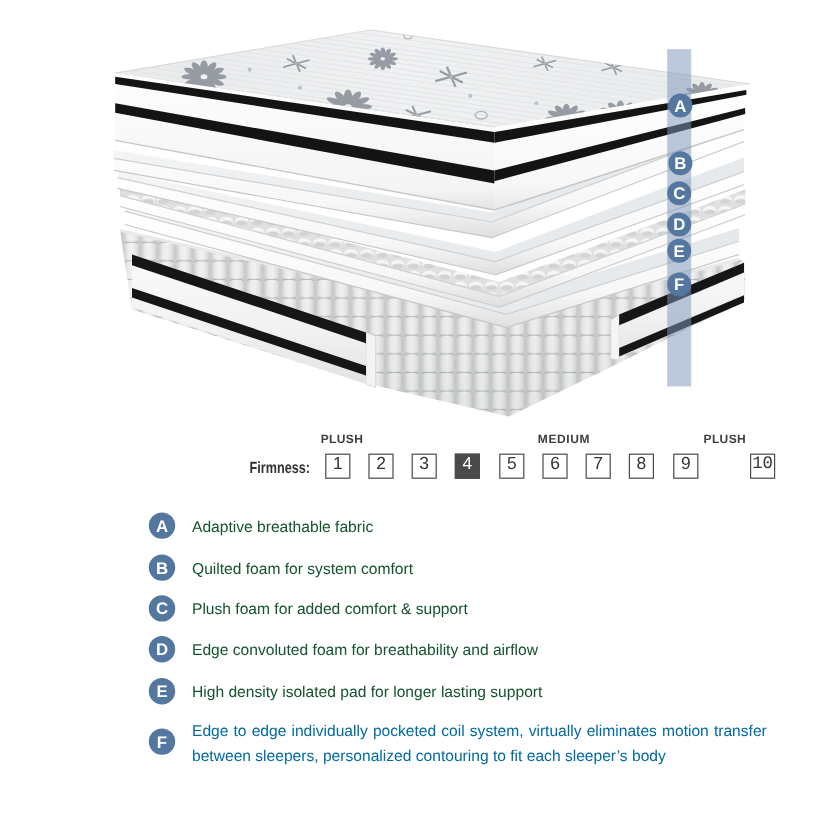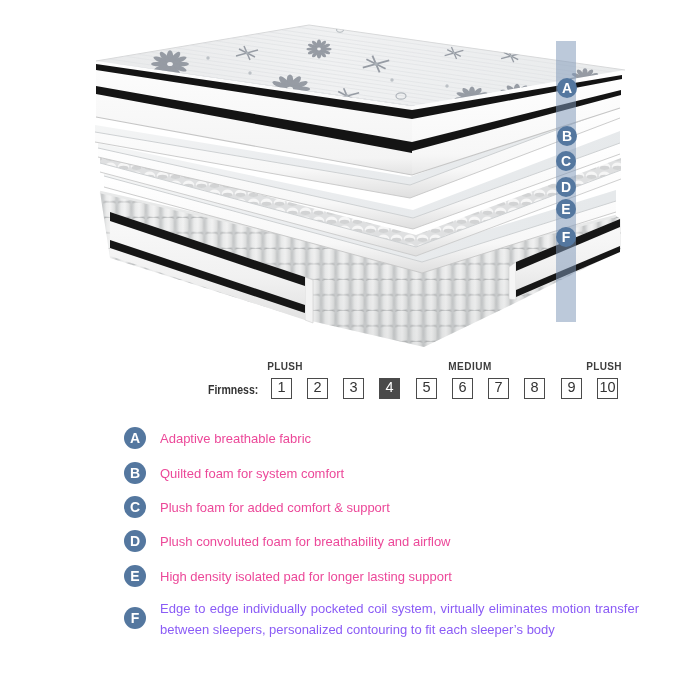--- a/index.html
+++ b/index.html
@@ -7,22 +7,22 @@
   body{font-family:"Liberation Sans", sans-serif;position:relative;}
   #art{position:absolute;left:0;top:0;}
   .lbl{position:absolute;font-size:10px;font-weight:bold;color:#3d3d3d;letter-spacing:0.3px;transform:translateX(-50%);}
   .fbox{position:absolute;width:21px;height:21px;border:1.7px solid #4a4a4a;background:#fff;color:#333;
         font-size:14.5px;line-height:17.5px;text-align:center;top:378px;}
   .fbox.sel{background:#4a4a4a;color:#fff;border-color:#4a4a4a;}
   #firm{position:absolute;left:208px;top:382px;font-size:13.5px;font-weight:bold;color:#333;transform:scaleX(0.78);transform-origin:0 0;}
   .lrow{position:absolute;left:124px;}
   .lcirc{position:absolute;width:22px;height:22px;border-radius:50%;background:#54779f;color:#fff;
          font-size:14px;font-weight:bold;text-align:center;line-height:22px;}
-  .ltxt{position:absolute;left:36px;top:4px;font-size:13px;color:#ec4899;white-space:nowrap;}
-  .ltxt2{position:absolute;left:36px;top:-9px;font-size:13px;color:#8b5cf6;width:479px;text-align:justify;line-height:21px;}
+  .ltxt{position:absolute;left:36px;top:4px;font-size:13px;color:#14532d;white-space:nowrap;}
+  .ltxt2{position:absolute;left:36px;top:-9px;font-size:13px;color:#0369a1;width:479px;text-align:justify;line-height:21px;}
 </style>
 </head>
 <body>
 <svg id="art" width="700" height="700" viewBox="0 0 700 700">
 <defs>
   <linearGradient id="gTop" x1="0" y1="0" x2="1" y2="0">
     <stop offset="0" stop-color="#e9eaeb"></stop>
         <stop offset="0.45" stop-color="#f0f1f2"></stop>
         <stop offset="1" stop-color="#e9ebec"></stop>
   </linearGradient>
@@ -235,37 +235,37 @@
 <div id="firm">Firmness:</div>
 <div class="fbox" style="left:271px;">1</div>
 <div class="fbox" style="left:307px;">2</div>
 <div class="fbox" style="left:343px;">3</div>
 <div class="fbox sel" style="left:379px;">4</div>
 <div class="fbox" style="left:416px;">5</div>
 <div class="fbox" style="left:452px;">6</div>
 <div class="fbox" style="left:488px;">7</div>
 <div class="fbox" style="left:524px;">8</div>
 <div class="fbox" style="left:561px;">9</div>
-<div class="fbox" style="left:597px;">10</div>
+<div class="fbox" style="left:625px;font-family:Liberation Mono, monospace;">10</div>
 
 <div class="lrow" style="top:427px;">
     <div class="lcirc">A</div>
     <div class="ltxt">Adaptive breathable fabric</div>
   </div>
 <div class="lrow" style="top:462px;">
     <div class="lcirc">B</div>
     <div class="ltxt">Quilted foam for system comfort</div>
   </div>
 <div class="lrow" style="top:496px;">
     <div class="lcirc">C</div>
     <div class="ltxt">Plush foam for added comfort &amp; support</div>
   </div>
 <div class="lrow" style="top:530px;">
     <div class="lcirc">D</div>
-    <div class="ltxt">Plush convoluted foam for breathability and airflow</div>
+    <div class="ltxt">Edge convoluted foam for breathability and airflow</div>
   </div>
 <div class="lrow" style="top:565px;">
     <div class="lcirc">E</div>
     <div class="ltxt">High density isolated pad for longer lasting support</div>
   </div>
 <div class="lrow" style="top:607px;">
     <div class="lcirc">F</div>
     <div class="ltxt2">Edge to edge individually pocketed coil system, virtually eliminates motion transfer between sleepers, personalized contouring to fit each sleeper’s body</div>
   </div>
 

